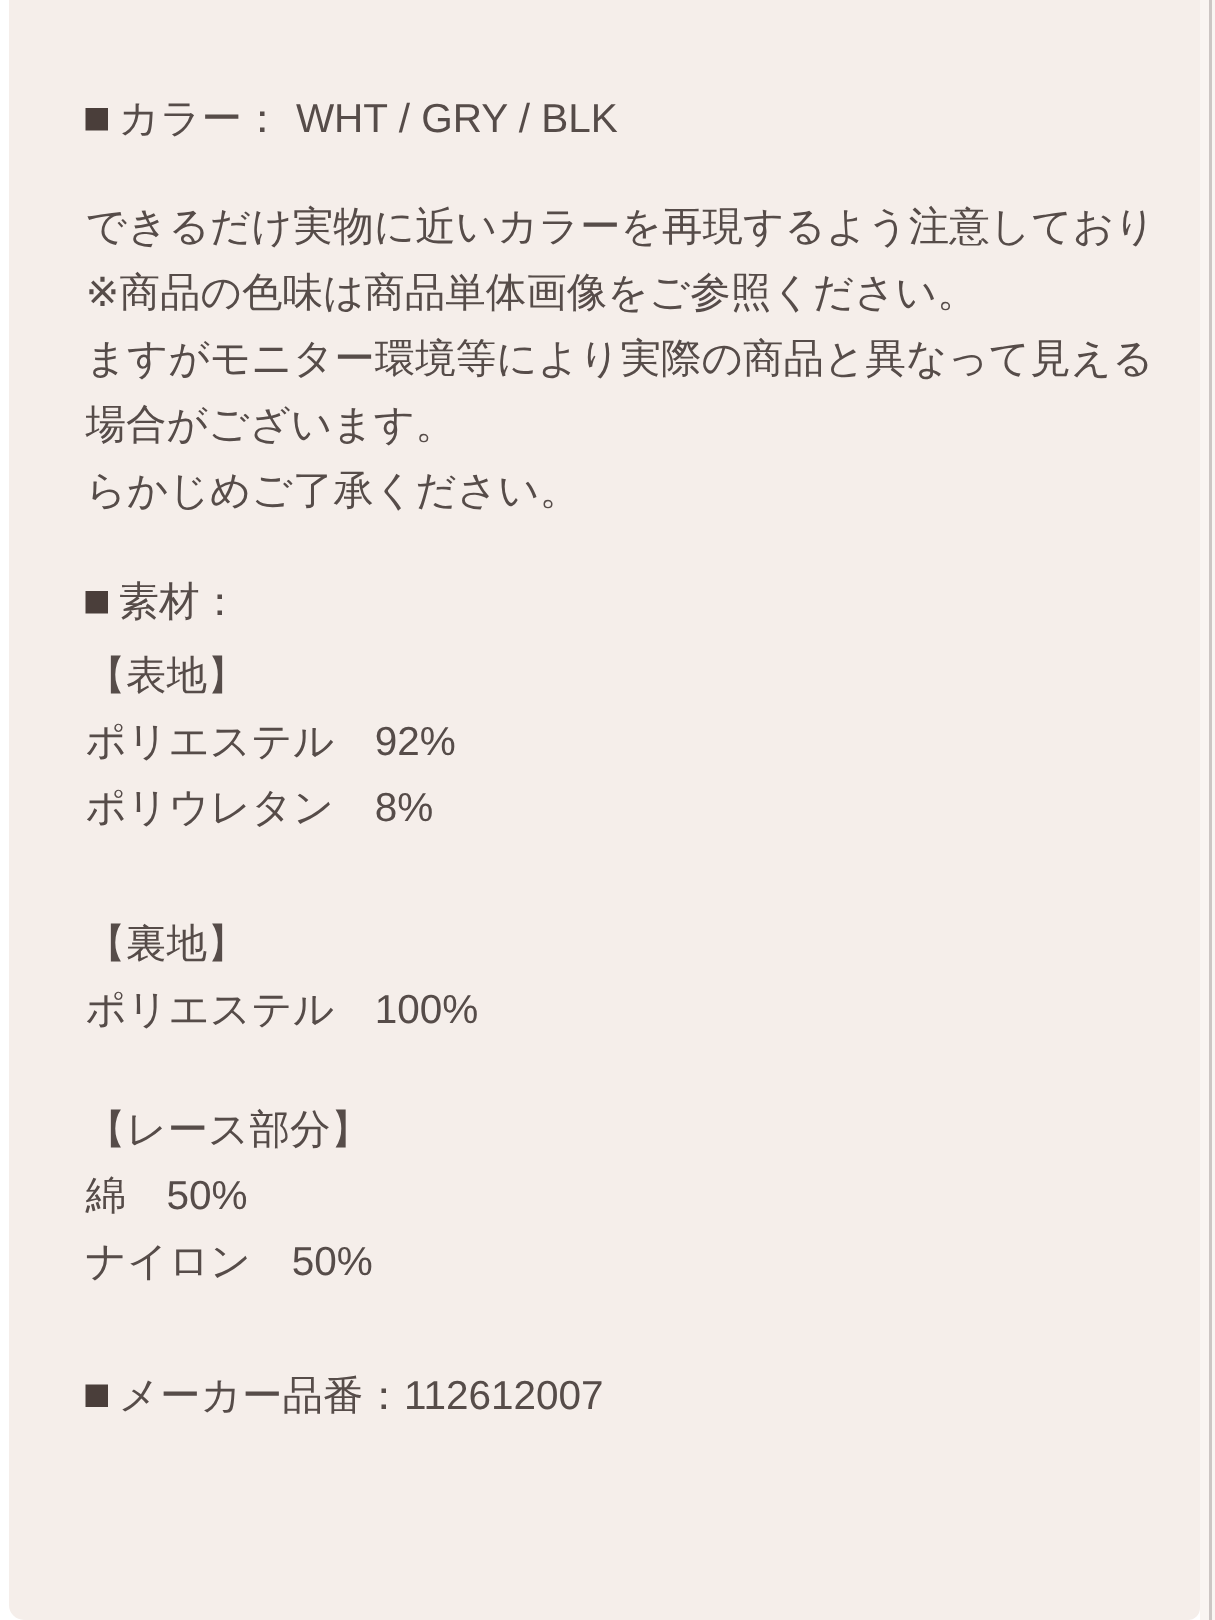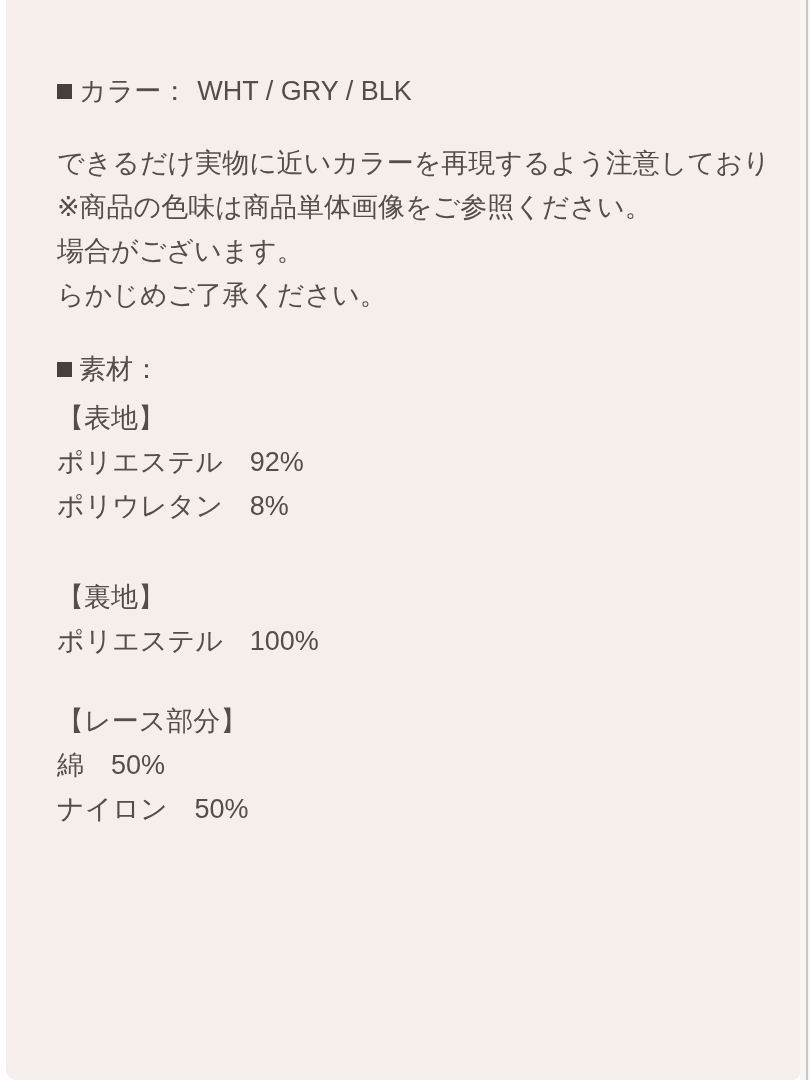--- a/index.html
+++ b/index.html
@@ -39,21 +39,21 @@
     position: absolute;
     right: 2px;
     top: 0;
     width: 2px;
     height: 1080px;
     background: #ccc6c4;
   }
   .content {
     position: absolute;
     left: 51px;
-    top: 16px;
+    top: 4px;
     right: 20px;
     padding-top: 53px;
     color: #564c49;
     font-size: 27px;
     line-height: 44px;
   }
   .line { height: 44px; white-space: nowrap; }
   .sq {
     display: inline-block;
     width: 15px;
@@ -78,20 +78,21 @@
   <div class="panel">
     <div class="content">
 
       <div class="line color-row">
         <span class="sq"></span><span>カラー：</span><span class="color-value">WHT / GRY / BLK</span>
       </div>
 
       <div class="note-block">
         <div class="line">できるだけ実物に近いカラーを再現するよう注意しており</div>
         <div class="line">※商品の色味は商品単体画像をご参照ください。</div>
+        <div class="line">ますがモニター環境等により実際の商品と異なって見える</div>
         <div class="line">場合がございます。</div>
         <div class="line">らかじめご了承ください。</div>
       </div>
 
       <div class="line material-header">
         <span class="sq"></span><span>素材：</span>
       </div>
 
       <div class="group-1">
         <div class="line">【表地】</div>
@@ -103,20 +104,23 @@
         <div class="line">【裏地】</div>
         <div class="line"><span>ポリエステル</span><span class="pct">100%</span></div>
       </div>
 
       <div class="group-3">
         <div class="line">【レース部分】</div>
         <div class="line"><span>綿</span><span class="pct">50%</span></div>
         <div class="line"><span>ナイロン</span><span class="pct">50%</span></div>
       </div>
 
+      <div class="line">
+        <span class="sq"></span><span>メーカー品番：</span><span>112612007</span>
+      </div>
 
     </div>
   </div>
 
   <div class="right-gutter">
     <div class="gutter-line"></div>
   </div>
 </div>
 
 </body></html>

